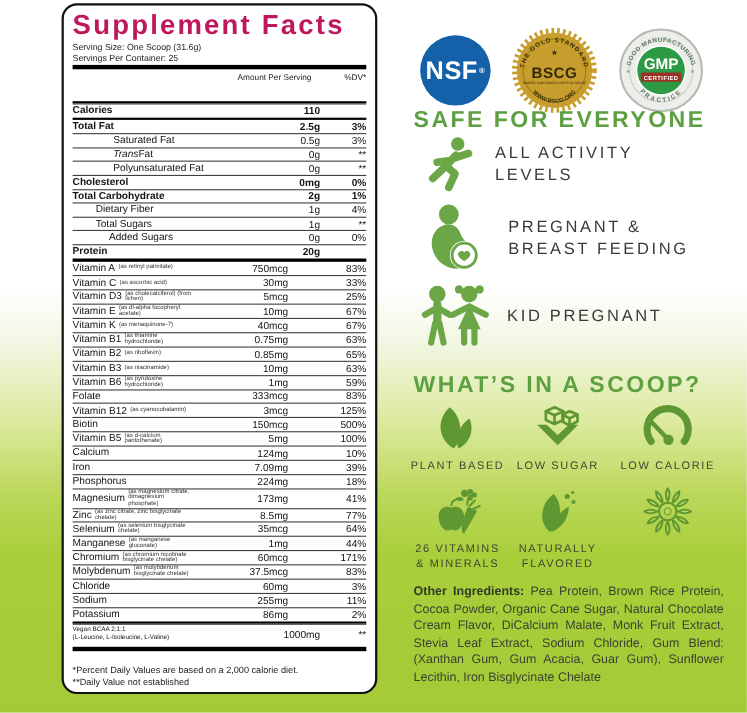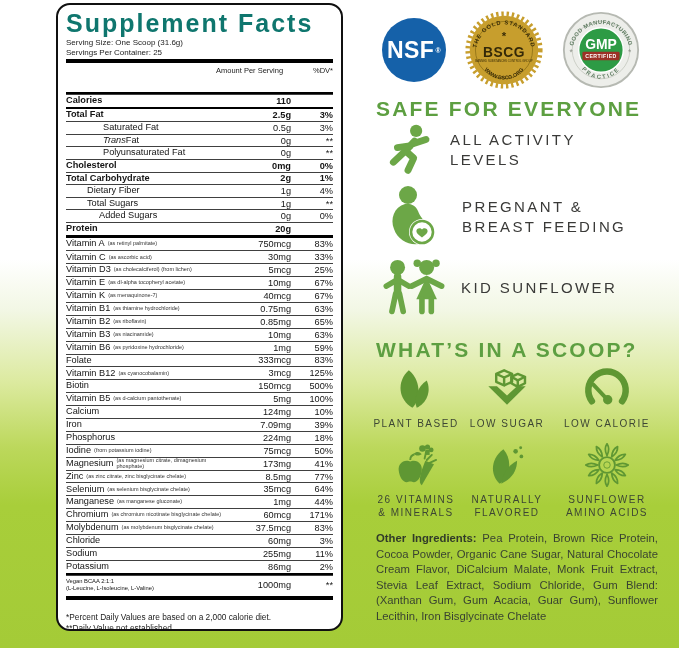--- a/index.html
+++ b/index.html
@@ -2,44 +2,44 @@
 <html><head>
 <meta charset="utf-8">
 <style>
   html,body{margin:0;padding:0;}
   body{width:679px;height:648px;font-family:"Liberation Sans",sans-serif;}
   .stage{position:relative;width:679px;height:648px;overflow:hidden;
     background:linear-gradient(180deg,#ffffff 0%,#ffffff 40%,#f2f7e4 48%,#dcea9f 59%,#bcd85c 69%,#a8ce3a 78%,#a4cb37 100%);}
   
   .panel{position:absolute;left:56px;top:3px;width:287px;height:628px;box-sizing:border-box;
     background:#fff;border:2.5px solid #101010;border-radius:14px;padding:6px 8px 4px 8px;overflow:hidden;color:#141414;}
-  .ptitle{margin:0 0 2px 0;font-size:25px;line-height:25px;font-weight:bold;letter-spacing:2px;white-space:nowrap;color:#0f766e;}
+  .ptitle{margin:0 0 2px 0;font-size:25px;line-height:25px;font-weight:bold;letter-spacing:2px;white-space:nowrap;color:#be185d;}
   .serv{font-size:8px;line-height:9.5px;color:#222;}
   .bar{background:#000;}
   .b4{height:4px;margin:2px 0 1px 0;}
   .b3{height:3px;}
   .b2{height:2px;}
   .hdr{position:relative;height:28px;font-size:7.5px;color:#222;}
   .hdr .h-amt{position:absolute;left:150px;top:2px;white-space:nowrap;}
   .hdr .h-dv{position:absolute;right:0;top:2px;}
   .frow{display:grid;grid-template-columns:1fr 56px 42px;align-items:center;min-height:12.6px;border-top:1px solid #404040;box-sizing:border-box;}
   .frow:first-child{border-top:none;}
   .fname{display:flex;align-items:center;font-size:9.2px;line-height:9.6px;white-space:nowrap;}
   .fname i{font-style:italic;}
   .fsub{flex:1;min-width:0;font-size:5.5px;line-height:5.6px;white-space:normal;margin-left:3px;color:#333;}
   .famt{font-size:9.2px;text-align:right;}
   .fdv{font-size:9.2px;text-align:right;}
   .fbold .fname,.fbold .famt,.fbold .fdv{font-weight:bold;}
   .ind1{padding-left:37px;}.ind2{padding-left:21px;}.ind3{padding-left:33px;}
-  #micro-rows .frow{min-height:12.9px;}
+  #micro-rows .frow{min-height:12.9px;gap:29px;}
   .bcaa .fname{display:block;font-size:5.8px;line-height:6.4px;white-space:normal;}
   .bcaa{min-height:19px;}
   .fnotes{font-size:8.3px;line-height:11px;color:#222;margin-top:12px;}
   
-  .badges{position:absolute;left:382px;top:8px;width:258px;height:84px;display:flex;align-items:center;justify-content:space-between;}
+  .badges{position:absolute;left:382px;top:22px;width:258px;height:84px;display:flex;align-items:center;justify-content:space-between;}
   .nsf{width:64px;height:64px;border-radius:50%;background:#1561a9;display:flex;align-items:center;justify-content:center;color:#fff;font-weight:bold;font-size:23px;letter-spacing:0.5px;}
   .nsf sup{font-size:7px;margin-left:1px;}
   svg text{font-family:"Liberation Sans",sans-serif;}
   
   .ghead{position:absolute;margin:0;font-size:21px;font-weight:bold;letter-spacing:2.2px;color:#5d9f41;white-space:nowrap;}
   #safe-heading{left:376px;top:97px;}
   #scoop-heading{left:376px;top:338px;}
   .safe-list{position:absolute;left:382px;top:124px;width:280px;}
   .safe-item{display:flex;align-items:center;gap:16px;margin-bottom:9px;color:#6ca747;}
   .safe-item .icon{flex:0 0 auto;}
@@ -202,25 +202,20 @@
         </div>
         <div class="frow">
           <span class="fname">Iron</span>
           <span class="famt">7.09mg</span>
           <span class="fdv">39%</span>
         </div>
         <div class="frow">
           <span class="fname">Phosphorus</span>
           <span class="famt">224mg</span>
           <span class="fdv">18%</span>
-        </div>
-        <div class="frow">
-          <span class="fname">Iodine<span class="fsub">(from potassium iodine)</span></span>
-          <span class="famt">75mcg</span>
-          <span class="fdv">50%</span>
         </div>
         <div class="frow">
           <span class="fname">Magnesium<span class="fsub">(as magnesium citrate, dimagnesium phosphate)</span></span>
           <span class="famt">173mg</span>
           <span class="fdv">41%</span>
         </div>
         <div class="frow">
           <span class="fname">Zinc<span class="fsub">(as zinc citrate, zinc bisglycinate chelate)</span></span>
           <span class="famt">8.5mg</span>
           <span class="fdv">77%</span>
@@ -357,21 +352,21 @@
             <path d="M9 57 L13 38 h4 L21 57" stroke="currentColor" stroke-width="6" fill="none" stroke-linecap="round" stroke-linejoin="round"></path>
             <circle cx="46" cy="10" r="8"></circle>
             <circle cx="36" cy="5.5" r="4"></circle>
             <circle cx="56" cy="5.5" r="4"></circle>
             <path d="M46 20 L35 44 h22 Z"></path>
             <path d="M30 30 L46 22 L62 30" stroke="currentColor" stroke-width="6" fill="none" stroke-linecap="round"></path>
             <path d="M41 57 v-13 M51 57 v-13" stroke="currentColor" stroke-width="6" fill="none" stroke-linecap="round"></path>
           </svg>
         </span>
         <div class="safe-text">
-          <div>KID SUNFLOWER</div>
+          <div>KID PREGNANT</div>
         </div>
       </div>
     </div>
 
   <h2 class="ghead" id="scoop-heading">WHAT’S IN A SCOOP?</h2>
   <div class="scoop-grid" id="scoop-grid">
       <div class="scoop-item">
         <span class="icon">
           <svg viewBox="0 0 64 64" fill="currentColor">
             <path d="M27 58 C8 48 4 22 22 6 C38 18 40 46 27 58 Z"></path>
@@ -460,24 +455,20 @@
               <path d="M32 19 C29 13 29 7 32 2.5 C35 7 35 13 32 19 Z" transform="rotate(150 32 32)"></path>
               <path d="M32 19 C29 13 29 7 32 2.5 C35 7 35 13 32 19 Z" transform="rotate(180 32 32)"></path>
               <path d="M32 19 C29 13 29 7 32 2.5 C35 7 35 13 32 19 Z" transform="rotate(210 32 32)"></path>
               <path d="M32 19 C29 13 29 7 32 2.5 C35 7 35 13 32 19 Z" transform="rotate(240 32 32)"></path>
               <path d="M32 19 C29 13 29 7 32 2.5 C35 7 35 13 32 19 Z" transform="rotate(270 32 32)"></path>
               <path d="M32 19 C29 13 29 7 32 2.5 C35 7 35 13 32 19 Z" transform="rotate(300 32 32)"></path>
               <path d="M32 19 C29 13 29 7 32 2.5 C35 7 35 13 32 19 Z" transform="rotate(330 32 32)"></path>
             </g>
           </svg>
         </span>
-        <div class="scoop-label">
-          <div>SUNFLOWER</div>
-          <div>AMINO ACIDS</div>
-        </div>
       </div>
     </div>
 
   <p class="oi">
     <b>Other Ingredients:</b><span> Pea Protein, Brown Rice Protein, Cocoa Powder, Organic Cane Sugar, Natural Chocolate Cream Flavor, DiCalcium Malate, Monk Fruit Extract, Stevia Leaf Extract, Sodium Chloride, Gum Blend: (Xanthan Gum, Gum Acacia, Guar Gum), Sunflower Lecithin, Iron Bisglycinate Chelate</span>
   </p>
 
 </div>
 
 </body></html>

